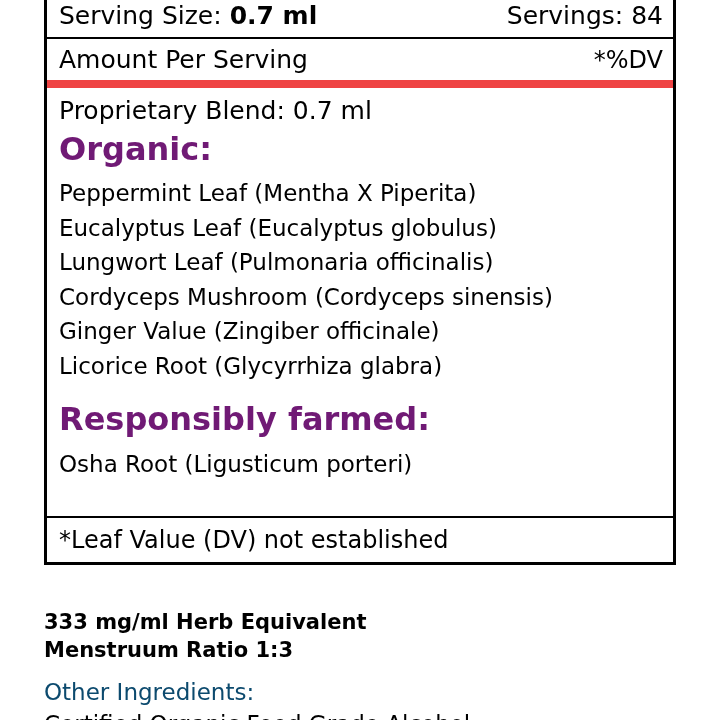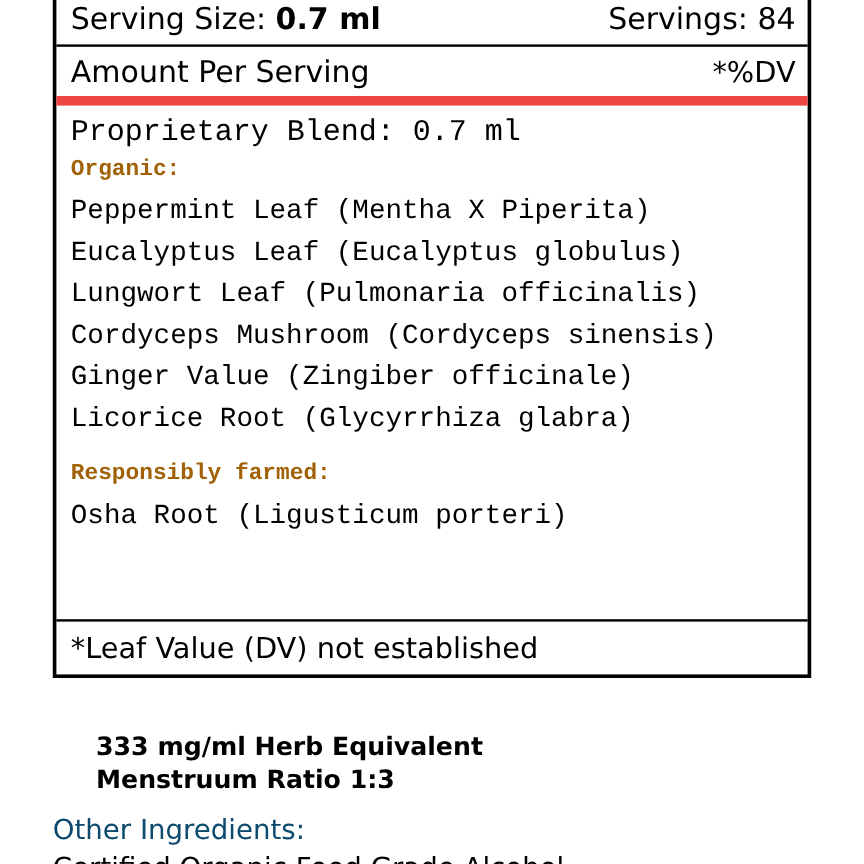--- a/index.html
+++ b/index.html
@@ -62,55 +62,53 @@
   }
   .dv-head {
     font-size: 24px;
     text-align: right;
   }
   .blend-title {
     font-size: 25px;
     padding-bottom: 2px;
   }
   .group-head {
-    font-size: 19px;
+    font-size: 32px;
     font-weight: bold;
-    color: #a16207;
+    color: #701a75;
     line-height: 1.3;
     margin: 2px 0 6px 0;
   }
   .group-head.second {
     margin-top: 16px;
   }
   .ingredient {
     font-size: 23px;
     line-height: 1.5;
   }
   .ingredients-block {
     padding: 8px 4px 0 12px;
     min-height: 430px;
     box-sizing: border-box;
-    font-family: Liberation Mono, monospace;
   }
   .daily-value {
     font-size: 24px;
     padding: 8px 12px 8px 12px;
   }
   
   .below {
     position: absolute;
     left: 44px;
     top: 608px;
     width: 640px;
   }
   .herb-equiv {
     font-size: 21px;
     font-weight: bold;
     line-height: 1.35;
-    margin-left: 36px;
   }
   .other-head {
     font-size: 23px;
     font-weight: normal;
     color: #0c4a6e;
     margin-top: 14px;
   }
   .other-body {
     font-size: 23px;
     line-height: 1.35;

